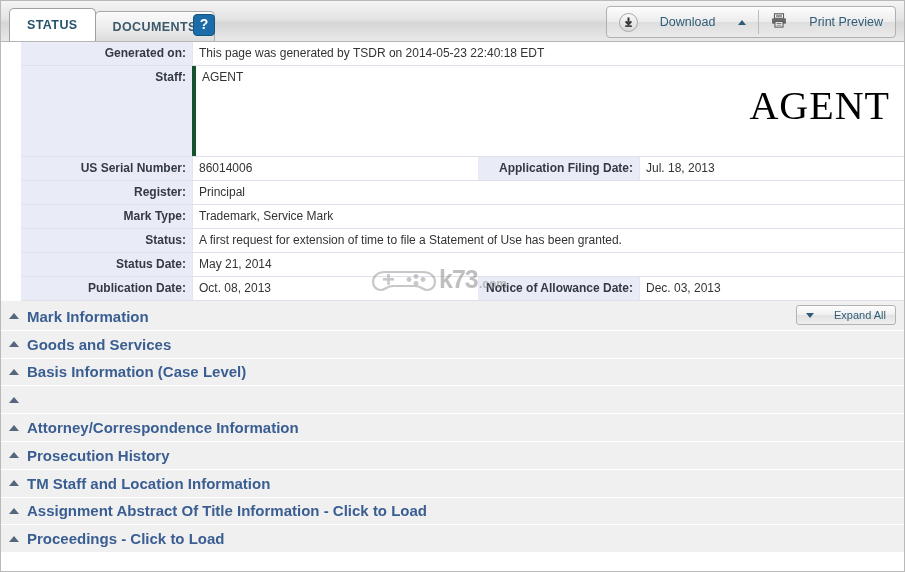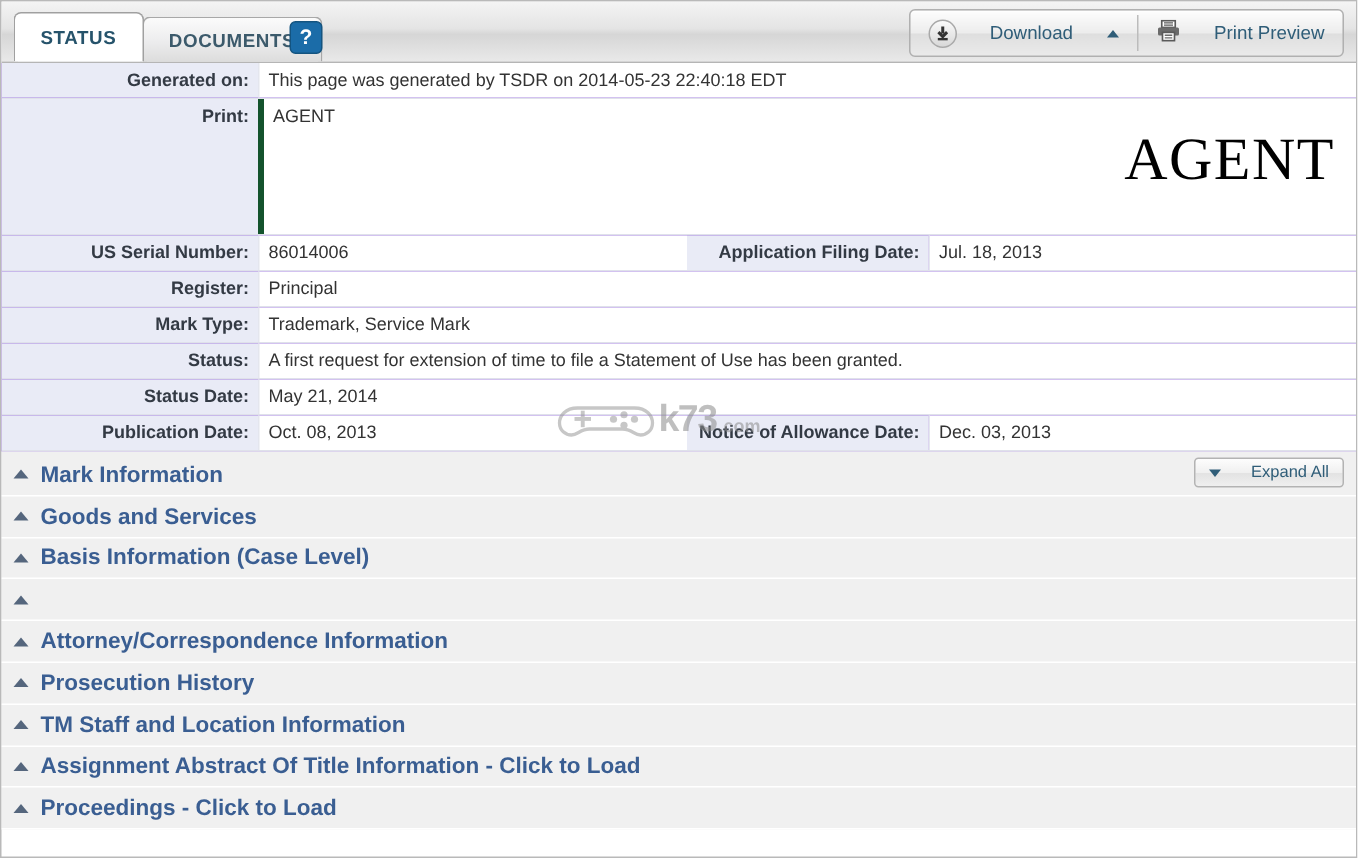--- a/index.html
+++ b/index.html
@@ -72,21 +72,21 @@
     border:1px solid #a9a9a9;
     display:flex;align-items:center;justify-content:center;
   }
   .caret-up-s{
     display:inline-block;width:0;height:0;
     border-left:4px solid transparent;border-right:4px solid transparent;
     border-bottom:5px solid #2f5d78;margin-left:1px;
   }
 
   
-  .grid{background:#6d28d9;}
+  .grid{background:#0f172a;margin-left:20px;}
   .row{display:flex;border-bottom:1px solid #dfe1ea;min-height:23px;}
   .lbl{
     background:#e9ebf6;
     color:#333a44;
     font-size:12px;font-weight:bold;
     text-align:right;
     padding:4px 6px 3px 0;
     box-sizing:border-box;
     flex:0 0 auto;
   }
@@ -225,21 +225,21 @@
   </div>
 
   <div class="grid">
 
     <div class="row">
       <div class="lbl lbl-a">Generated on:</div>
       <div class="val val-wide">This page was generated by TSDR on 2014-05-23 22:40:18 EDT</div>
     </div>
 
     <div class="row mark-row">
-      <div class="lbl lbl-a">Print:</div>
+      <div class="lbl lbl-a">Staff:</div>
       <div class="mark-box">
         <div class="mark-text-val">AGENT</div>
         <div class="mark-drawing">AGENT</div>
       </div>
     </div>
 
     <div class="row">
       <div class="lbl lbl-a">US Serial Number:</div>
       <div class="val val-a">86014006</div>
       <div class="lbl lbl-b">Application Filing Date:</div>

